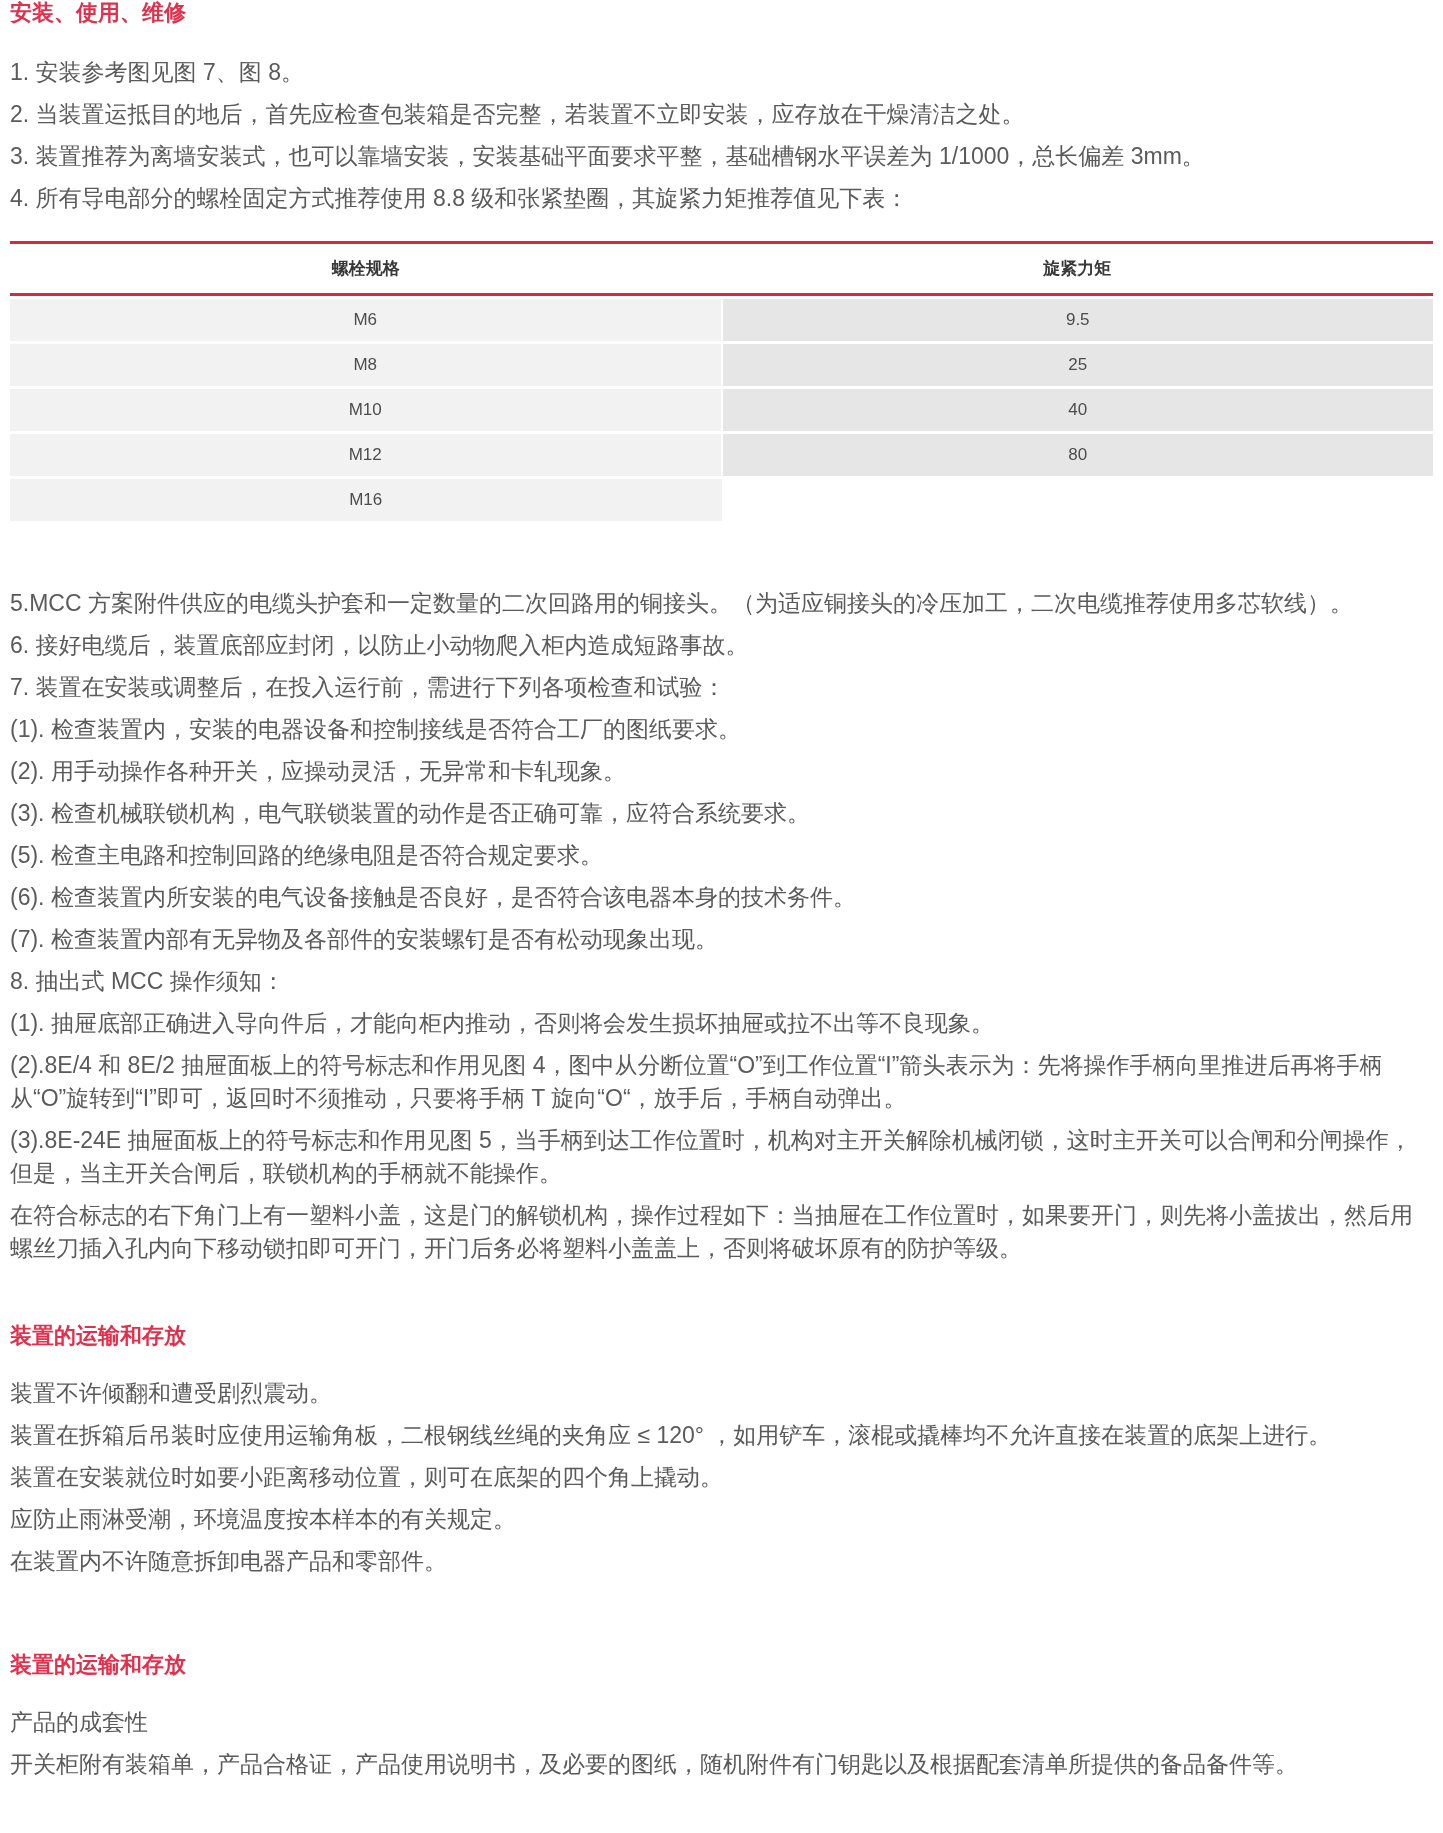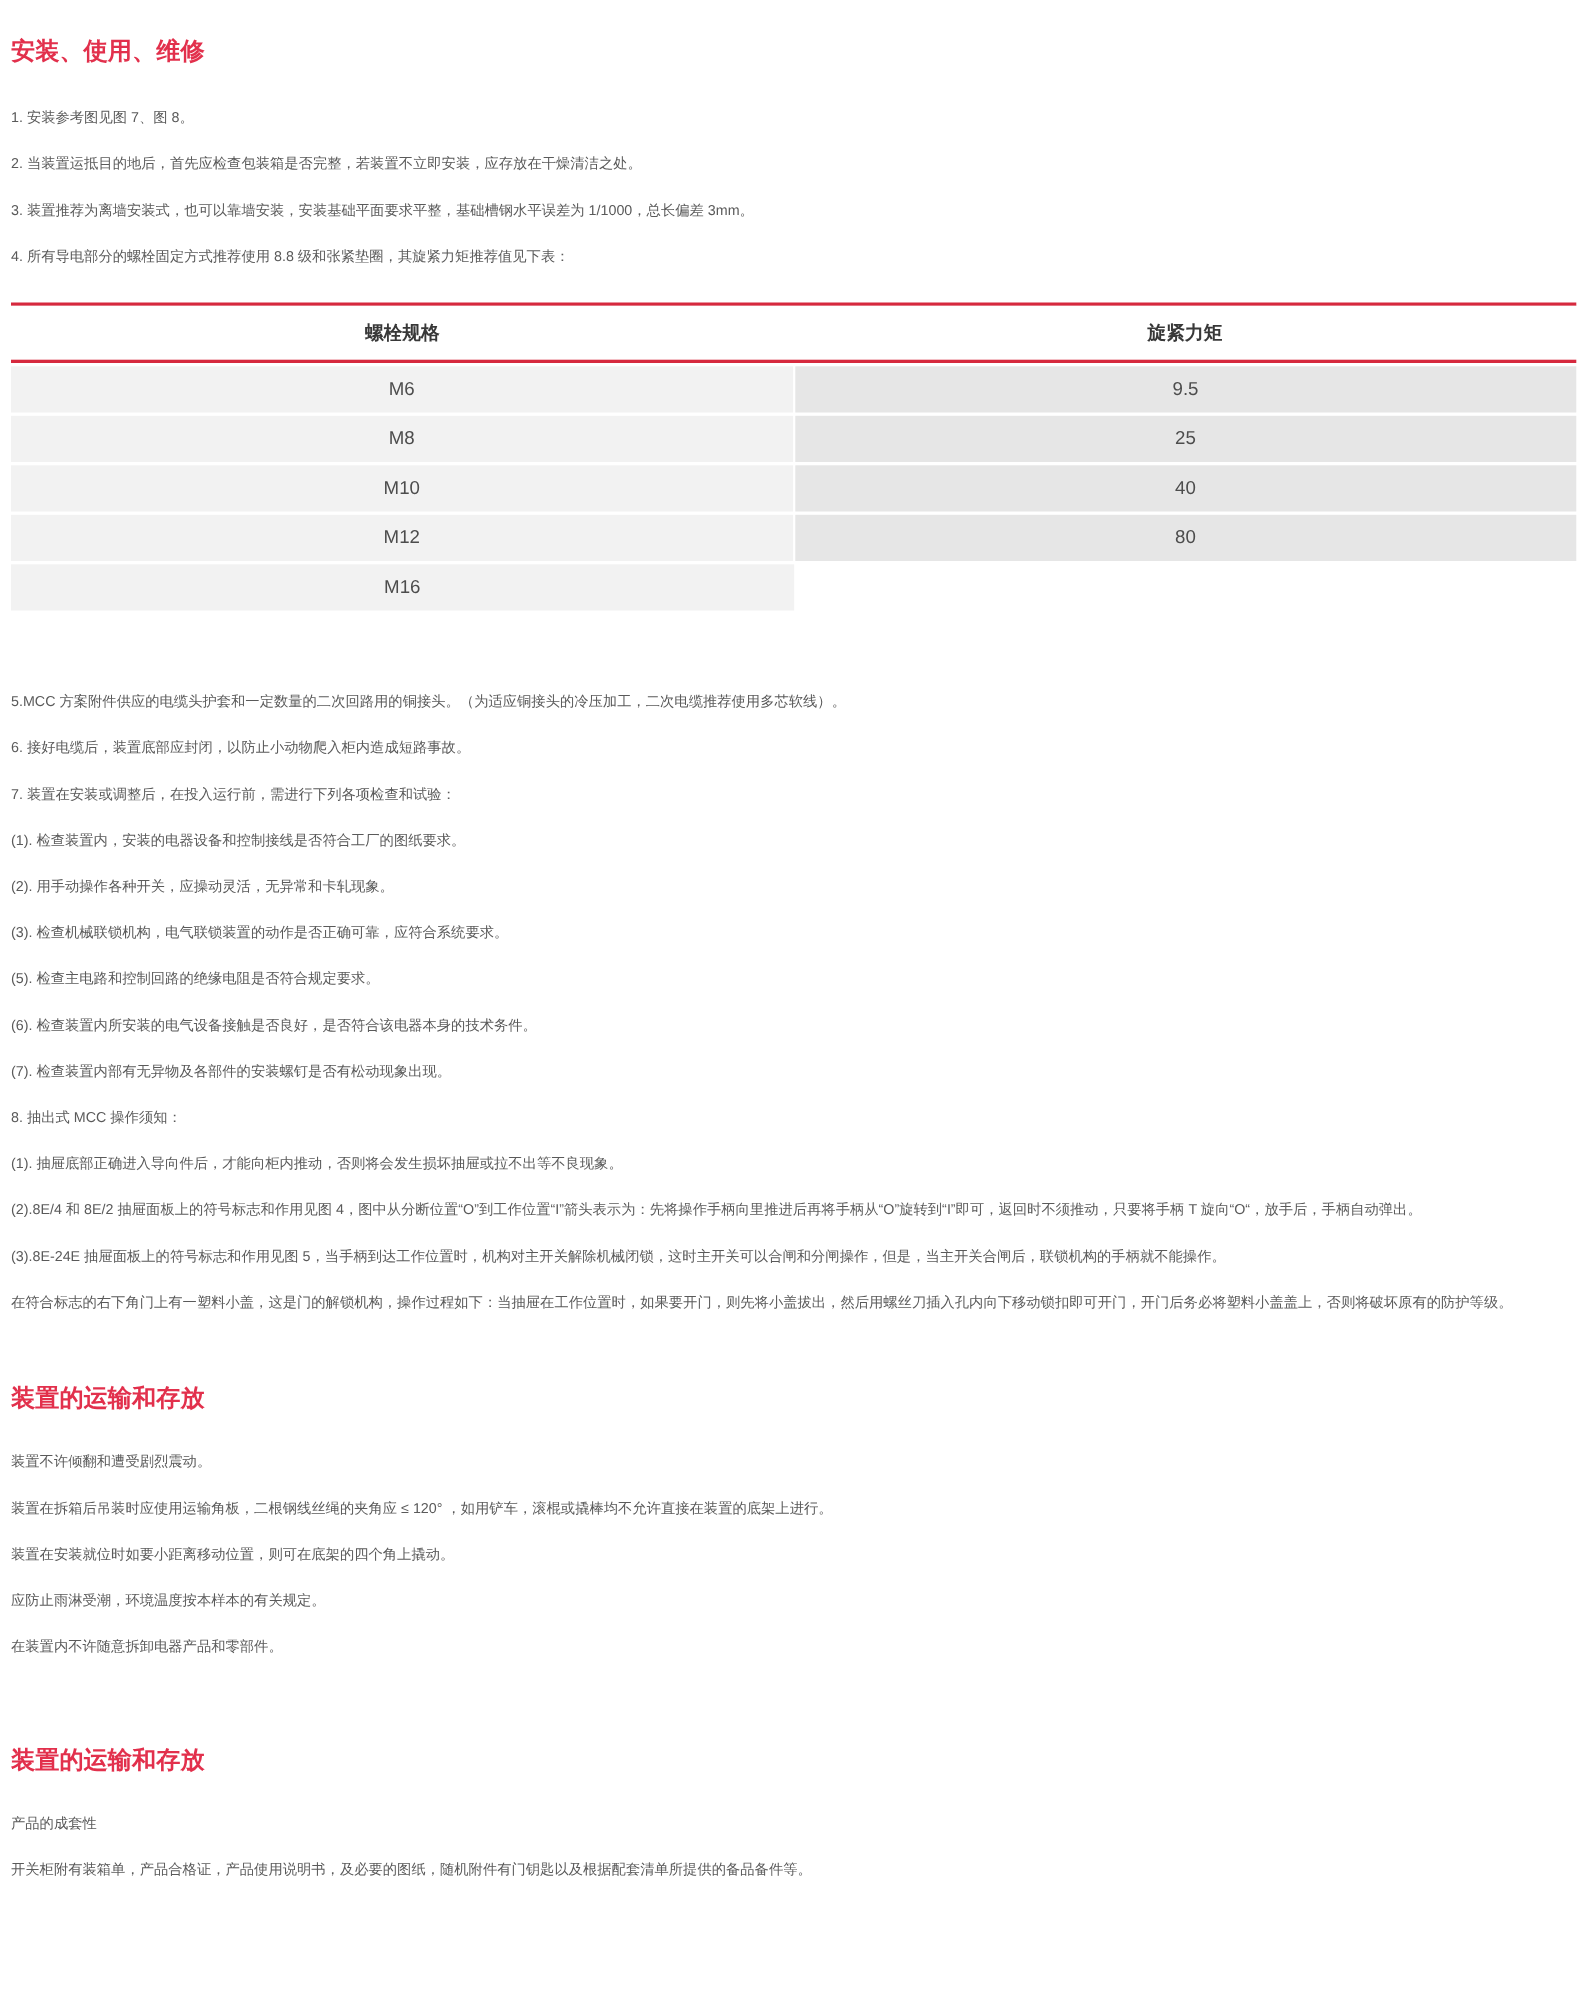--- a/index.html
+++ b/index.html
@@ -20,25 +20,25 @@
     overflow:hidden;
   }
   .content{padding:0 10px;}
   .section-title{
     color:var(--accent-red);
     font-size:22px;
     font-weight:bold;
     line-height:26px;
     margin:0;
   }
-  #title-1{padding-top:34px;margin-bottom:30px;}
+  #title-1{margin-bottom:30px;}
   #title-2{margin-top:58px;margin-bottom:28px;}
   #title-3{margin-top:74px;margin-bottom:28px;}
   p.line{
-    font-size:13px;
+    font-size:23px;
     line-height:33px;
     margin:0 0 9px 0;
     color:var(--text);
   }
   
   .torque-table{
     margin:26px 0 66px 0;
     border-top:3px solid var(--table-red);
   }
   .torque-table .thead{

